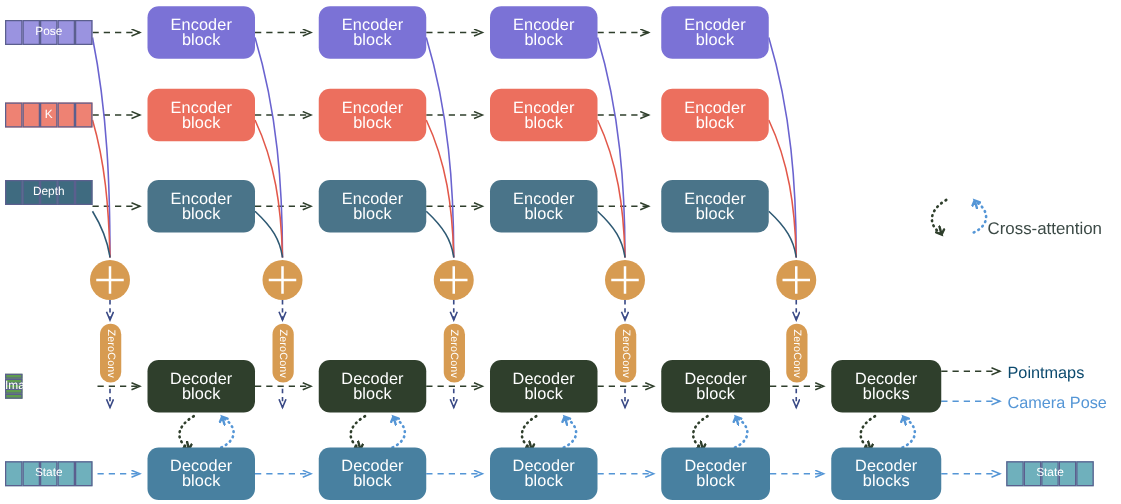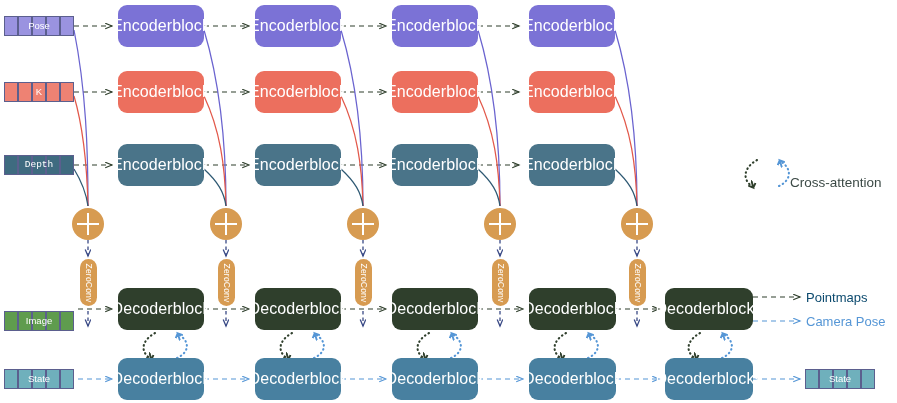--- a/index.html
+++ b/index.html
@@ -2,22 +2,22 @@
 <html><head>
 <meta charset="utf-8">
 <style>
   html,body{margin:0;padding:0;background:#ffffff;}
   body{width:897px;height:403px;overflow:hidden;
        font-family:"Liberation Sans","DejaVu Sans",sans-serif;}
   #stage{position:relative;width:897px;height:403px;padding-left:48px;}
   #wires{position:absolute;left:0;top:0;width:897px;height:403px;pointer-events:none;}
 
   
-  .blk{position:absolute;border-radius:9px;display:flex;
-       align-items:center;justify-content:center;color:#ffffff;font-size:16px;
+  .blk{position:absolute;border-radius:9px;display:flex;flex-direction:column;
+       align-items:center;justify-content:center;color:#ffffff;font-size:13px;
        line-height:12.5px;text-align:center;letter-spacing:.1px;}
   .blk span{display:block;}
   .enc-pose {background:#7b72d6;}
   .enc-k    {background:#ec6f5e;}
   .enc-depth{background:#4a7489;}
   .dec-img  {background:#2f3f2c;}
   .dec-state{background:#4880a0;}
 
   
   .toks{position:absolute;display:flex;height:20px;box-sizing:border-box;}
@@ -185,30 +185,30 @@
 
   <div class="toks t-k" style="left:4px;top:82px;">
     <i></i>
     <i></i>
     <i></i>
     <i></i>
     <i></i>
     <b>K</b>
   </div>
 
-  <div class="toks t-depth" style="left:4px;top:155px;font-family:Liberation Mono, monospace;">
+  <div class="toks t-depth" style="left:4px;top:144px;">
     <i></i>
     <i></i>
     <i></i>
     <i></i>
     <i></i>
     <b>Depth</b>
   </div>
 
-  <div class="toks t-image" style="left:4px;top:311px;">
+  <div class="toks t-image" style="left:4px;top:299px;flex-direction:column;">
     <i></i>
     <i></i>
     <i></i>
     <i></i>
     <i></i>
     <b>Image</b>
   </div>
 
   <div class="toks t-state" style="left:4px;top:369px;">
     <i></i>

